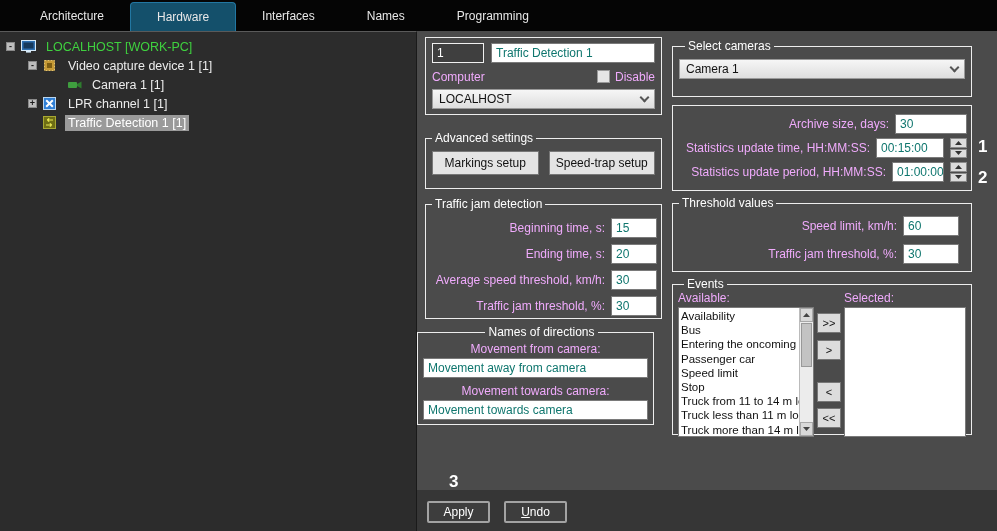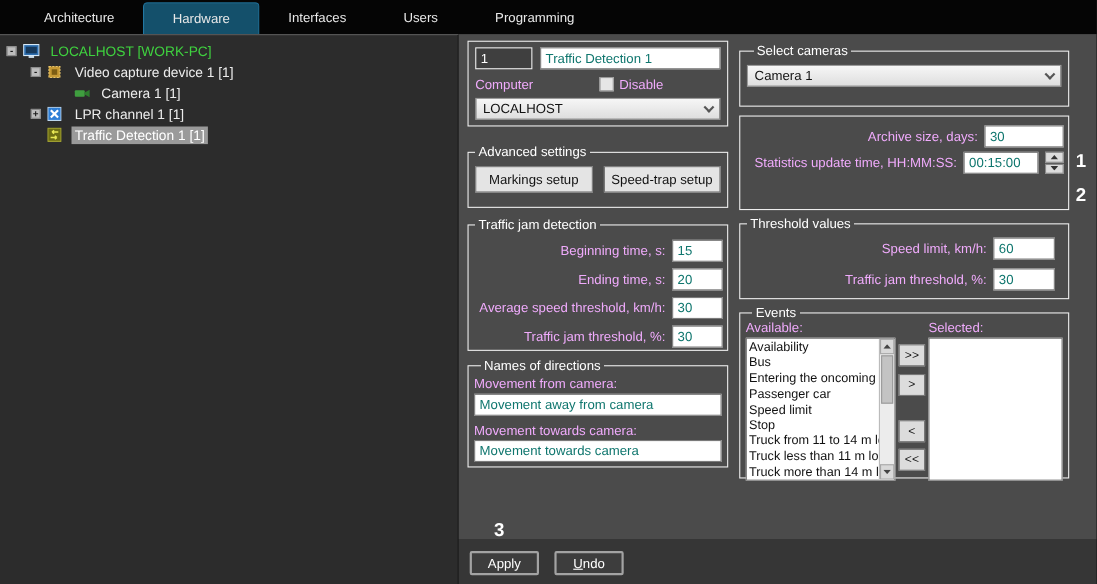--- a/index.html
+++ b/index.html
@@ -73,21 +73,21 @@
     display:flex; align-items:center; justify-content:center; }
   .checkbox { width:13px; height:13px; background:#e6e6e6; border:1px solid #9a9a9a; }
 </style>
 </head>
 <body>
 
 <div class="topbar">
   <div class="tab">Architecture</div>
   <div class="tab active">Hardware</div>
   <div class="tab">Interfaces</div>
-  <div class="tab">Users</div>
+  <div class="tab">Names</div>
   <div class="tab">Programming</div>
 </div>
 
 <div class="tree-panel">
   <div class="tree-row lvl0">
     <span class="expander">-</span>
     <span class="ticon">
       <svg width="15" height="13" viewBox="0 0 15 13">
           <rect x="0.5" y="0.5" width="14" height="10" fill="#2e6fb0" stroke="#d6e9f8"></rect>
           <rect x="2.5" y="2.5" width="10" height="6" fill="#16395c"></rect>
@@ -143,21 +143,21 @@
 
   <div class="grp" style="left:8px; top:6px; width:237px; height:78px; padding:5px 6px;">
     <div style="display:flex; gap:7px;">
       <div class="field idfield" style="width:52px;">1</div>
       <div class="field" style="flex:1;">Traffic Detection 1</div>
     </div>
     <div style="display:flex; align-items:center; margin-top:6px; height:15px;">
       <span class="rlabel">Computer</span>
       <span style="flex:1;"></span>
       <span class="checkbox"></span>
-      <span class="rlabel" style="margin-left:5px; margin-right:52px;">Disable</span>
+      <span class="rlabel" style="margin-left:5px; ">Disable</span>
     </div>
     <div class="dropdown" style="margin-top:5px;">
       <span>LOCALHOST</span>
       <span class="chev"></span>
     </div>
   </div>
 
   <fieldset class="grp" style="left:8px; top:100px; width:237px; height:58px;">
     <legend>Advanced settings</legend>
     <div style="display:flex; gap:10px; padding:6px 6px 0 6px;">
@@ -179,21 +179,21 @@
     <div class="row" style="height:26px;">
       <span class="rlabel">Average speed threshold, km/h:</span>
       <div class="field" style="width:46px;">30</div>
     </div>
     <div class="row" style="height:26px;">
       <span class="rlabel">Traffic jam threshold, %:</span>
       <div class="field" style="width:46px;">30</div>
     </div>
   </fieldset>
 
-  <fieldset class="grp" style="left:8px; top:294px; width:237px; height:100px; padding:2px 5px 0 5px;">
+  <fieldset class="grp" style="left:0; top:294px; width:237px; height:100px; padding:2px 5px 0 5px;text-align:center;">
     <legend>Names of directions</legend>
     <div class="rlabel" style="margin:1px 0 2px 0;">Movement from camera:</div>
     <div class="field">Movement away from camera</div>
     <div class="rlabel" style="margin:6px 0 2px 0;">Movement towards camera:</div>
     <div class="field">Movement towards camera</div>
   </fieldset>
 
   <fieldset class="grp" style="left:255px; top:8px; width:300px; height:58px; padding:6px;">
     <legend>Select cameras</legend>
     <div class="dropdown">
@@ -203,20 +203,36 @@
   </fieldset>
 
   <div class="grp" style="left:255px; top:74px; width:300px; height:86px; padding:6px 4px 0 0;">
     <div class="row" style="height:24px;">
       <span class="rlabel">Archive size, days:</span>
       <div class="field" style="width:72px;">30</div>
     </div>
     <div class="row" style="height:24px;">
       <span class="rlabel">Statistics update time, HH:MM:SS:</span>
       <div class="field" style="width:68px;">00:15:00</div>
+      <div class="spin">
+        <div>
+            <svg width="7" height="4">
+              <polygon points="3.5,0 7,4 0,4" fill="#333"></polygon>
+            </svg>
+          </div>
+        <div>
+            <svg width="7" height="4">
+              <polygon points="0,0 7,0 3.5,4" fill="#333"></polygon>
+            </svg>
+          </div>
+      </div>
+    </div>
+    <div class="row" style="height:24px;">
+      <span class="rlabel">Statistics update period, HH:MM:SS:</span>
+      <div class="field" style="width:52px;">01:00:00</div>
       <div class="spin">
         <div>
             <svg width="7" height="4">
               <polygon points="3.5,0 7,4 0,4" fill="#333"></polygon>
             </svg>
           </div>
         <div>
             <svg width="7" height="4">
               <polygon points="0,0 7,0 3.5,4" fill="#333"></polygon>
             </svg>

